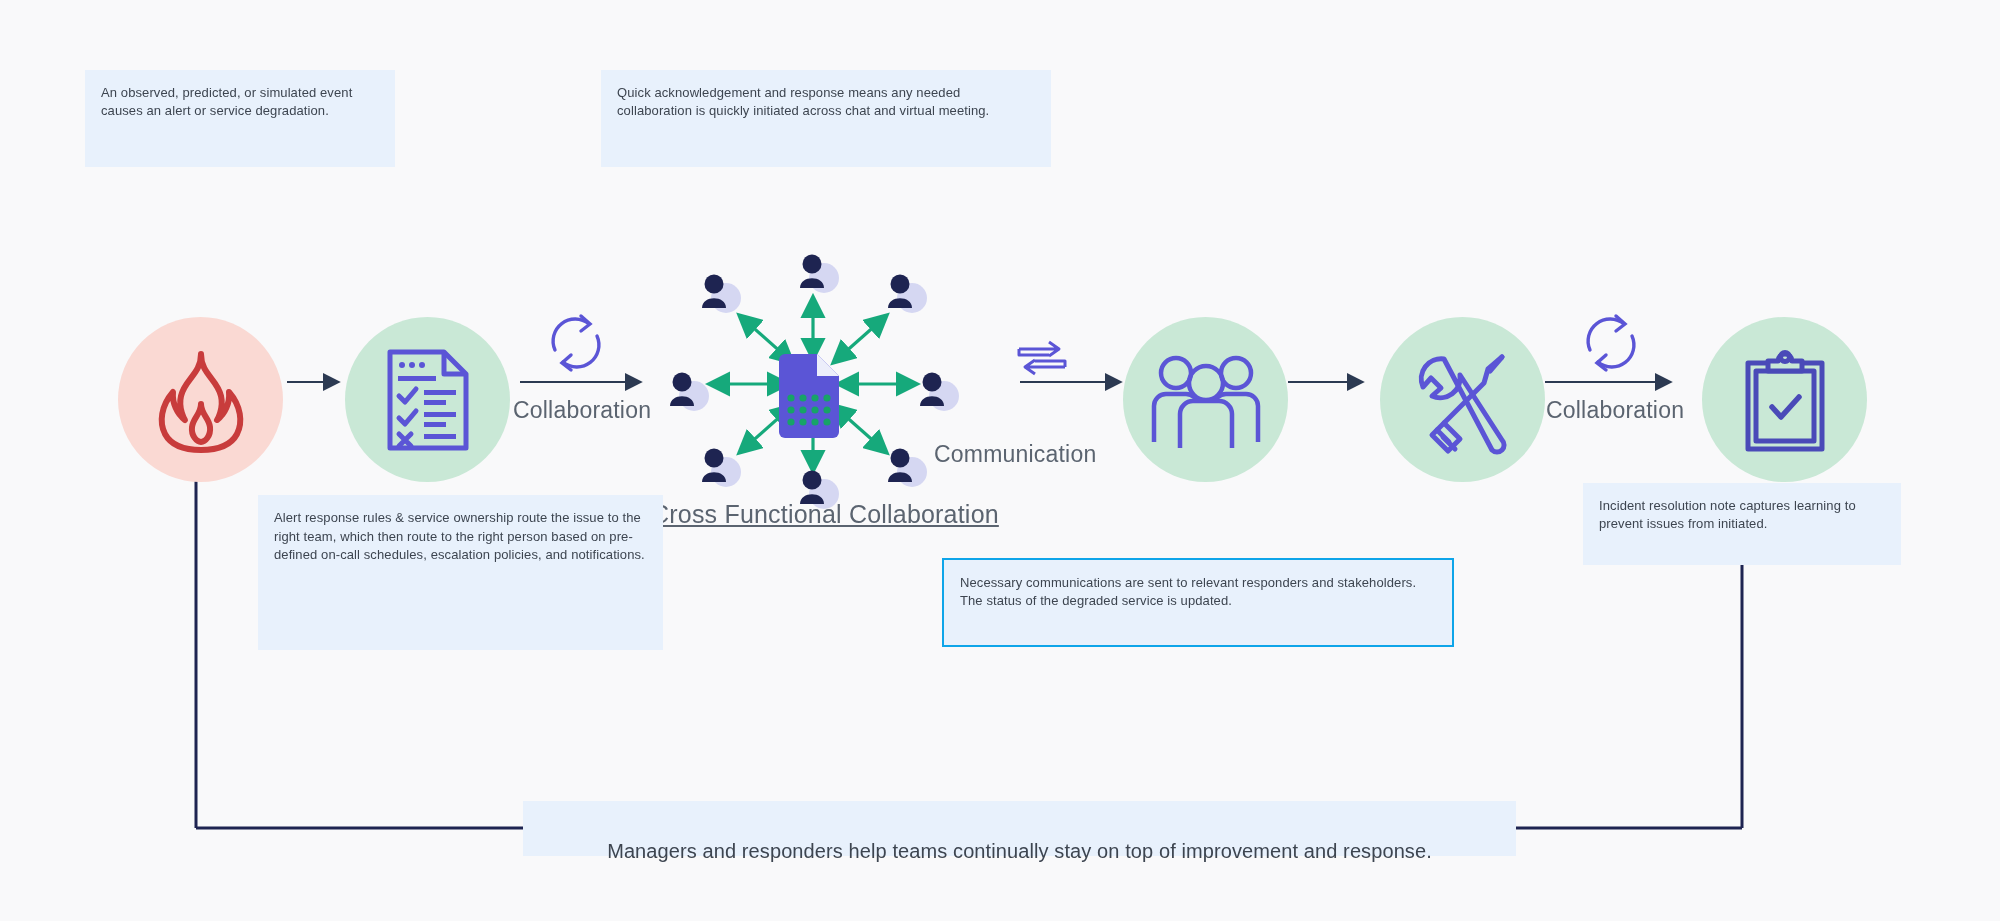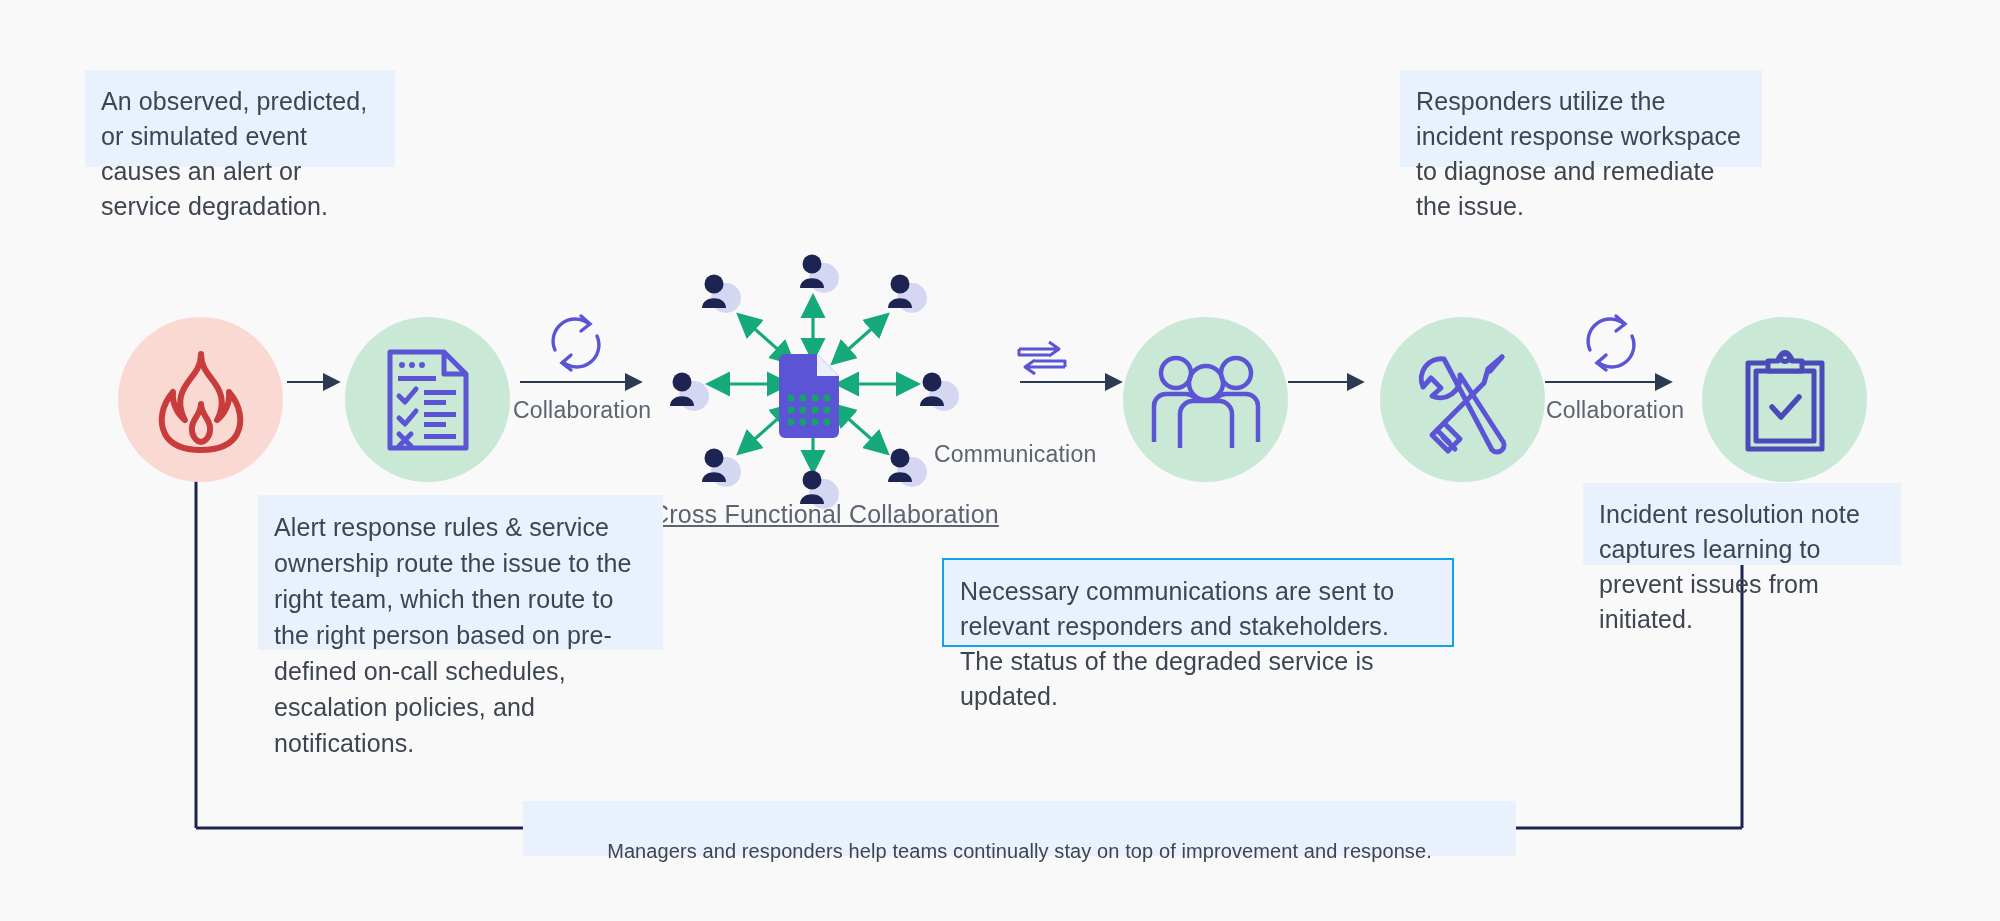--- a/index.html
+++ b/index.html
@@ -12,21 +12,21 @@
     position:relative;
   }
   .stage{position:absolute;left:0;top:0;width:2000px;height:921px;}
   .abs{position:absolute;}
 
   
   .callout{
     position:absolute;
     background:#e8f1fc;
     color:#3d4550;
-    font-size:25px;
+    font-size:13px;
     line-height:1.40;
     padding:14px 16px 16px 16px;
     box-sizing:border-box;
     letter-spacing:.1px;
   }
   .callout.outlined{
     border:2px solid #0ea5e9;
     background:#e8f1fc;
   }
   .callout.banner{
@@ -61,22 +61,22 @@
   }
   svg{display:block;overflow:visible;}
 </style>
 </head>
 <body>
 
 <div class="stage">
 
   <div class="callout" style="left:85px;top:70px;width:310px;height:97px;">An observed, predicted, or simulated event causes an alert or service degradation.</div>
 
-
-  <div class="callout" style="left:1400px;top:70px;width:362px;height:97px;">Responders utilize the incident response workspace to diagnose and remediate the issue.</div>
+  <div class="callout" style="left:601px;top:70px;width:450px;height:97px;">Quick acknowledgement and response means any needed collaboration is quickly initiated across chat and virtual meeting.</div>
+
 
   <svg class="abs" style="left:0;top:0;width:2000px;height:921px;" viewBox="0 0 2000 921">
 
     <path d="M196 828 L196 470" stroke="#1e2451" stroke-width="3" fill="none"></path>
     <polygon points="196,455 188,477 204,477" fill="#1e2451"></polygon>
 
     <path d="M196 828 L528 828" stroke="#1e2451" stroke-width="3" fill="none"></path>
 
     <path d="M1512 828 L1742 828" stroke="#1e2451" stroke-width="3" fill="none"></path>
 

